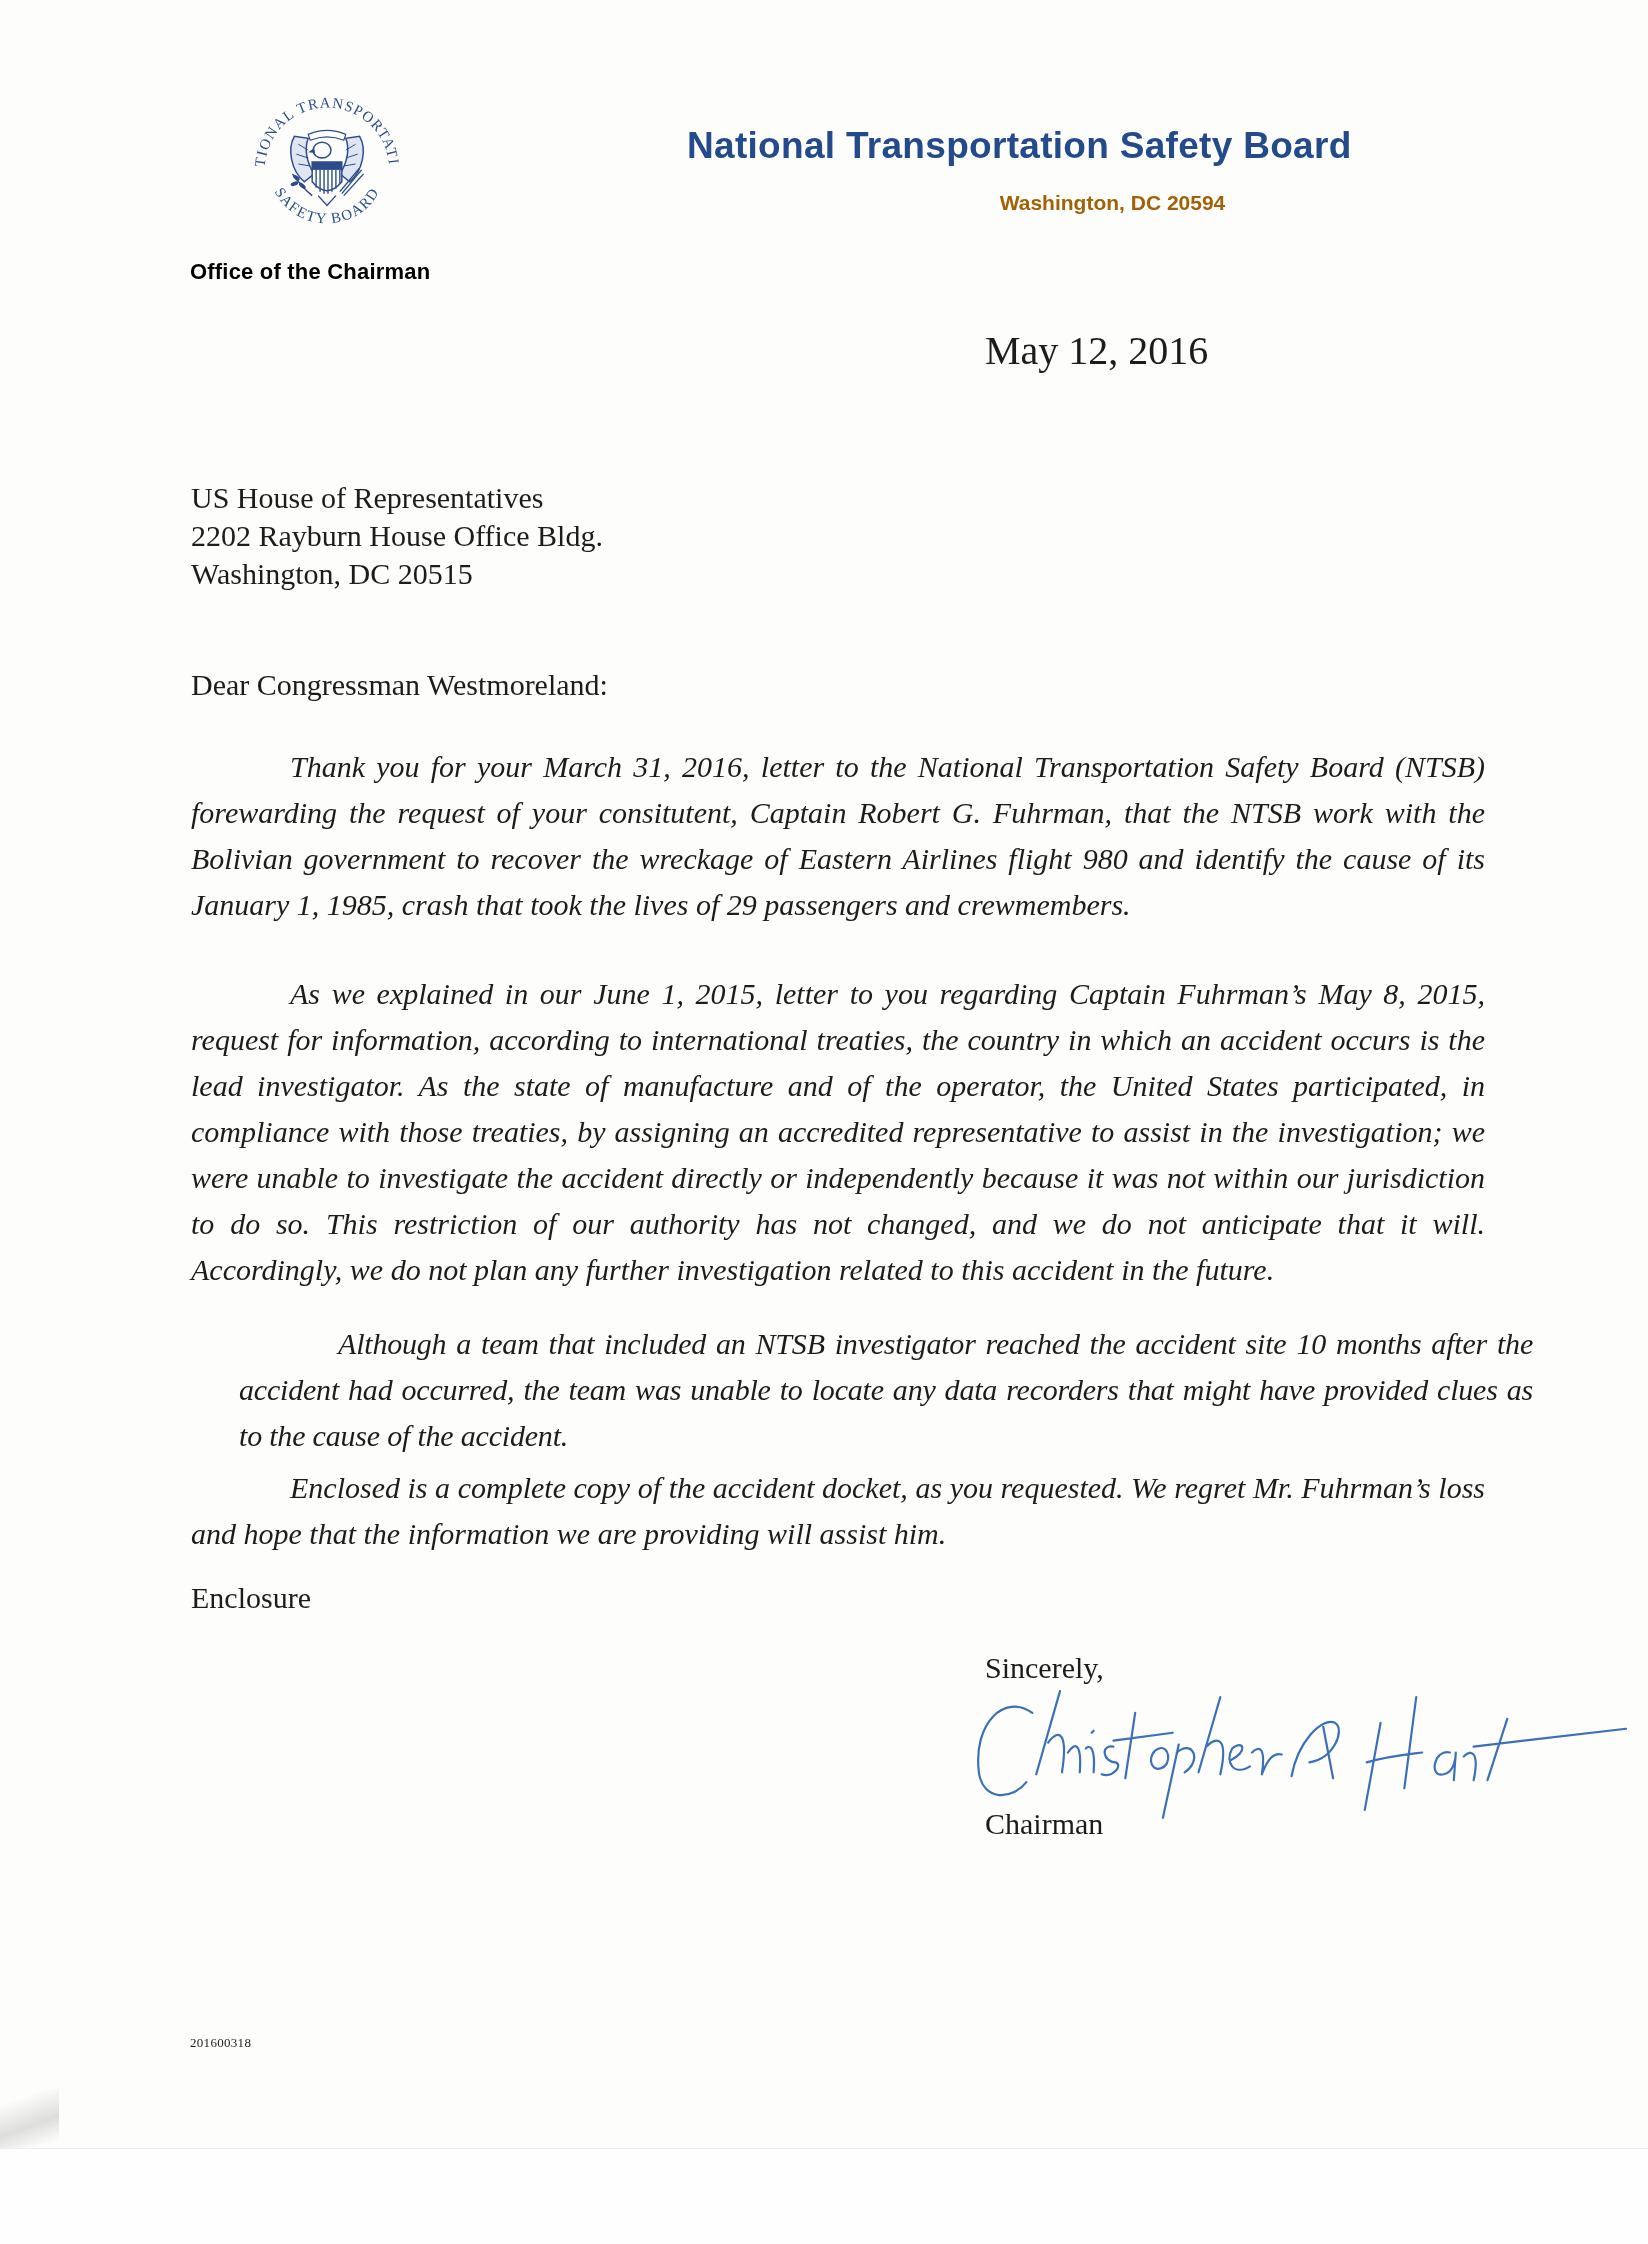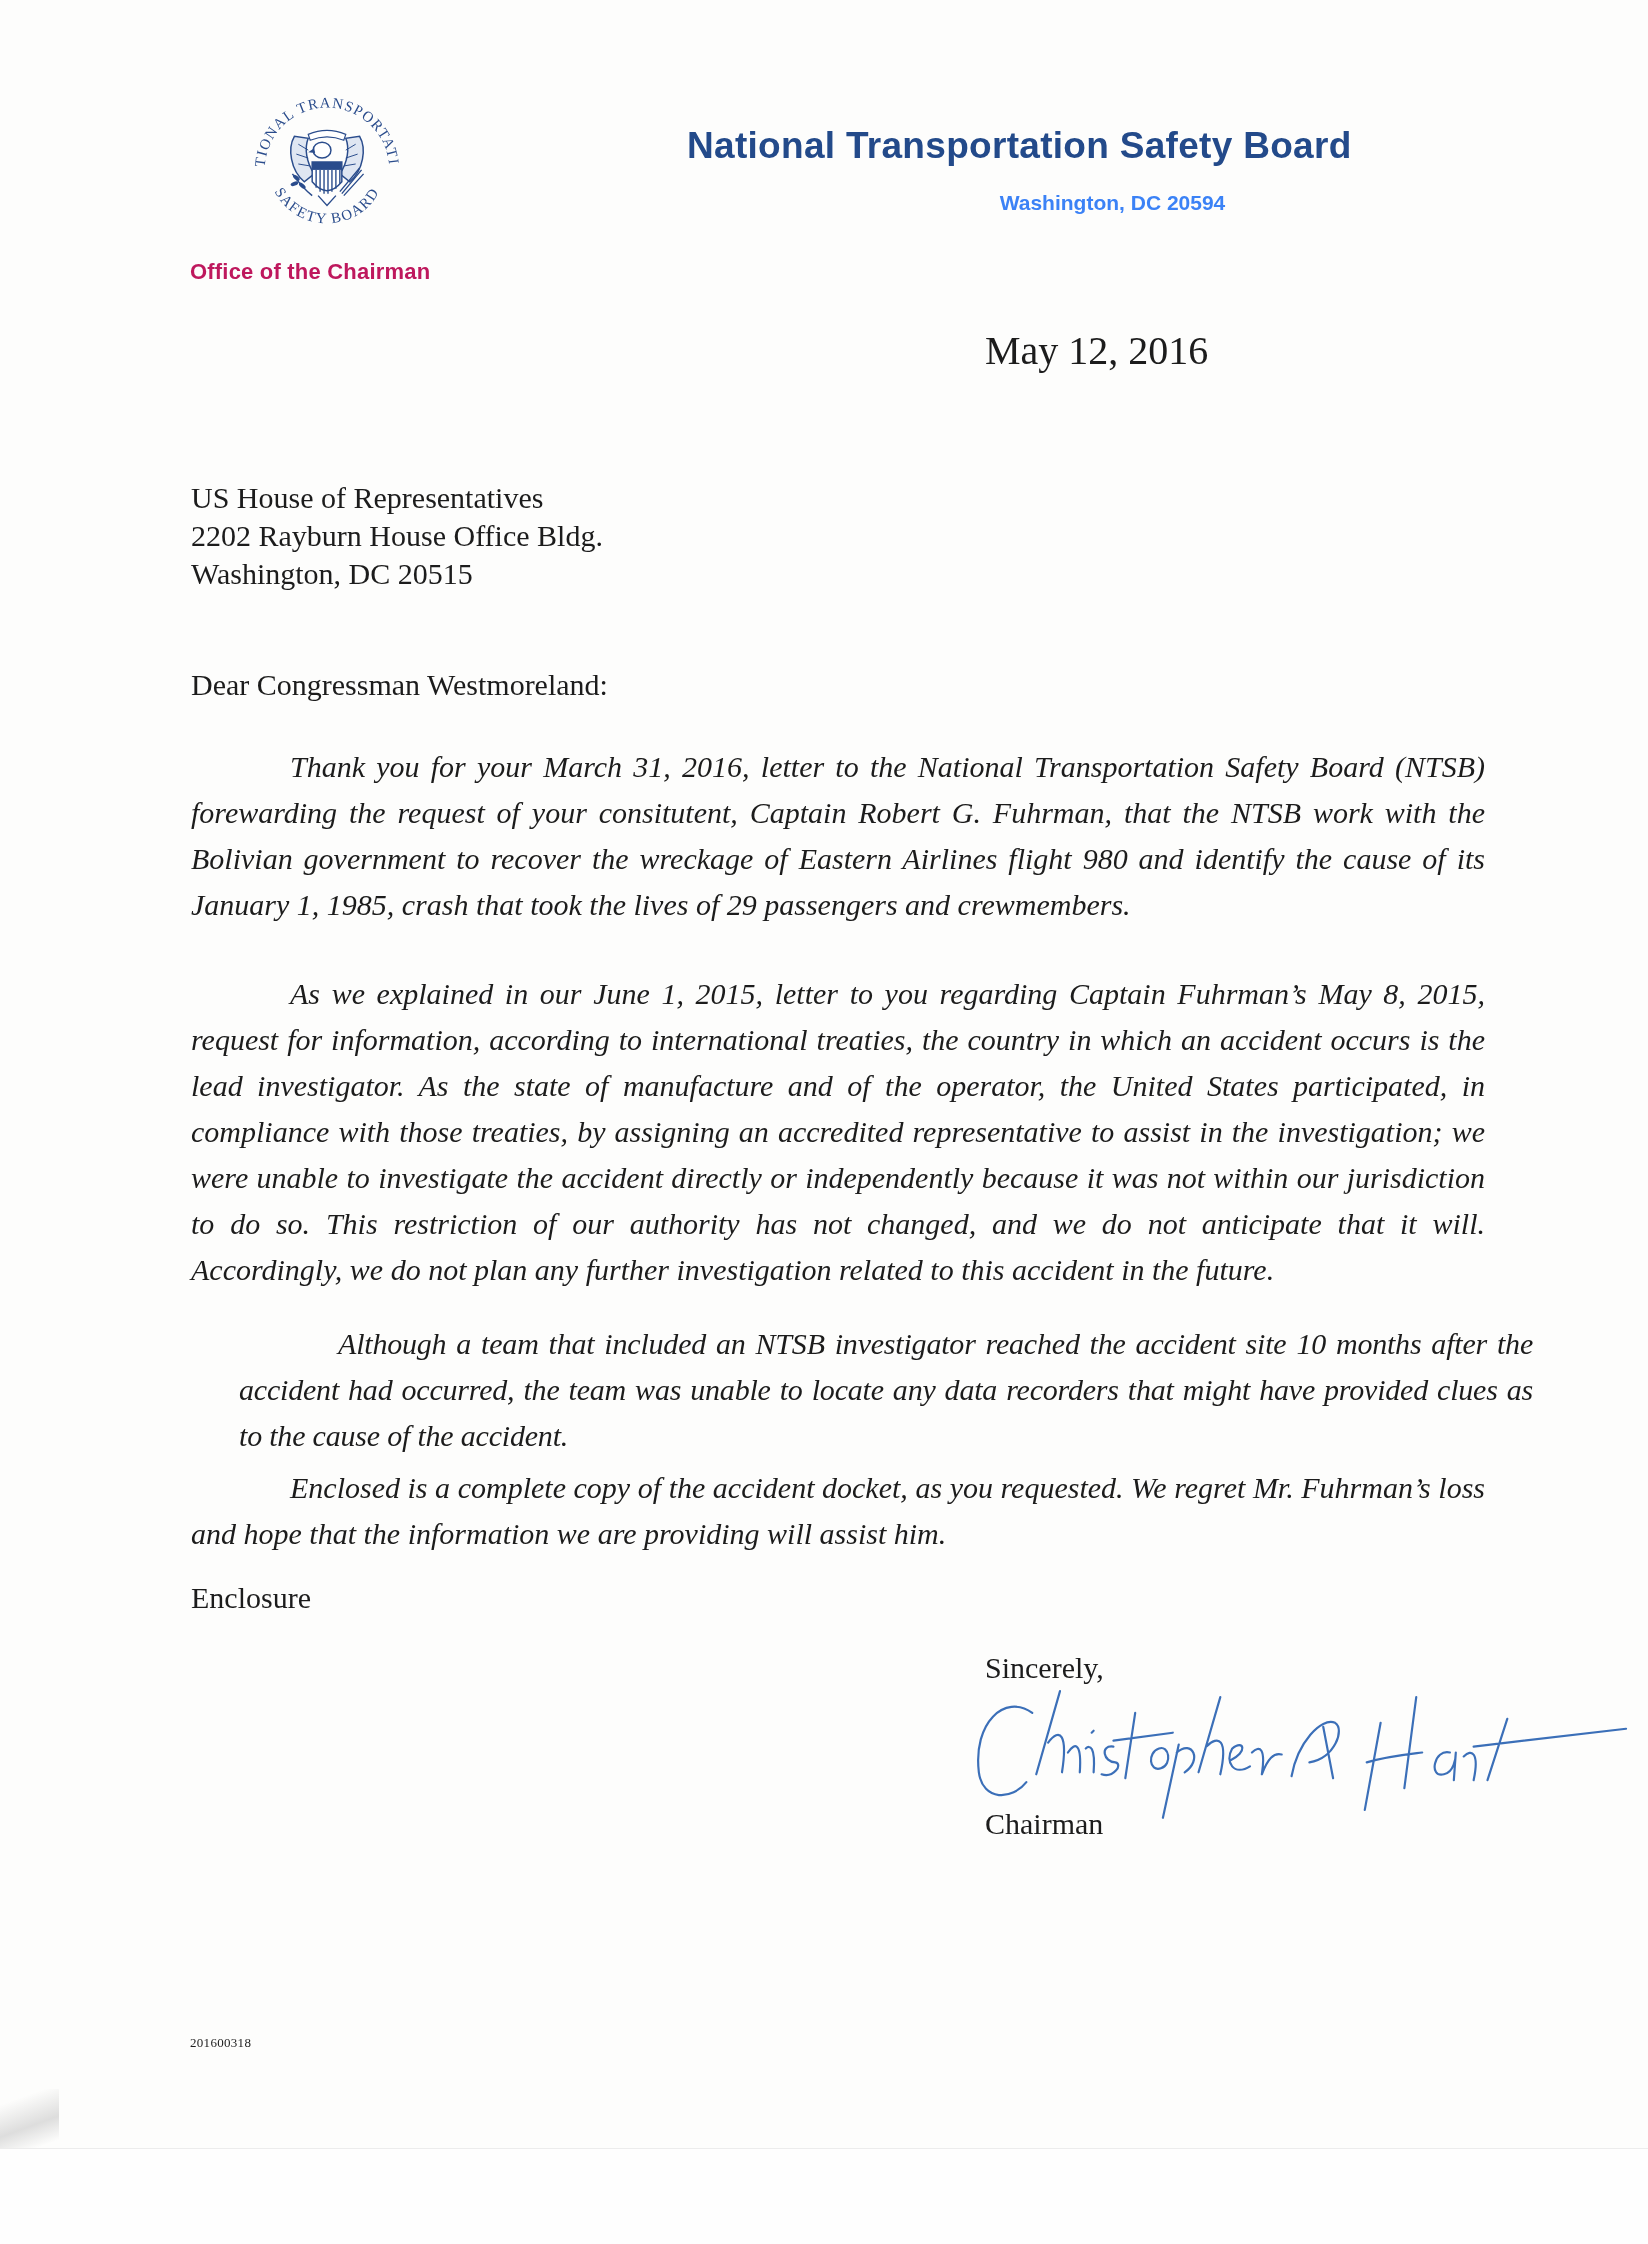--- a/index.html
+++ b/index.html
@@ -23,21 +23,21 @@
       width: 168px;
       height: 168px;
     }
     .office {
       position: absolute;
       left: 190px;
       top: 259px;
       font-family: "Liberation Sans", "DejaVu Sans", sans-serif;
       font-weight: bold;
       font-size: 22px;
-      color: #be185d;
+      color: #000000;
       letter-spacing: 0.2px;
     }
     .agency-title {
       position: absolute;
       left: 687px;
       top: 125px;
       width: 792px;
       font-family: "Liberation Sans", "DejaVu Sans", sans-serif;
       font-weight: bold;
       font-size: 37px;
@@ -47,21 +47,21 @@
     }
     .agency-city {
       position: absolute;
       left: 687px;
       top: 191px;
       width: 851px;
       text-align: center;
       font-family: "Liberation Sans", "DejaVu Sans", sans-serif;
       font-weight: bold;
       font-size: 21px;
-      color: #3b82f6;
+      color: #a16207;
     }
     .date {
       position: absolute;
       left: 985px;
       top: 327px;
       font-size: 40px;
     }
     .address {
       position: absolute;
       left: 191px;

